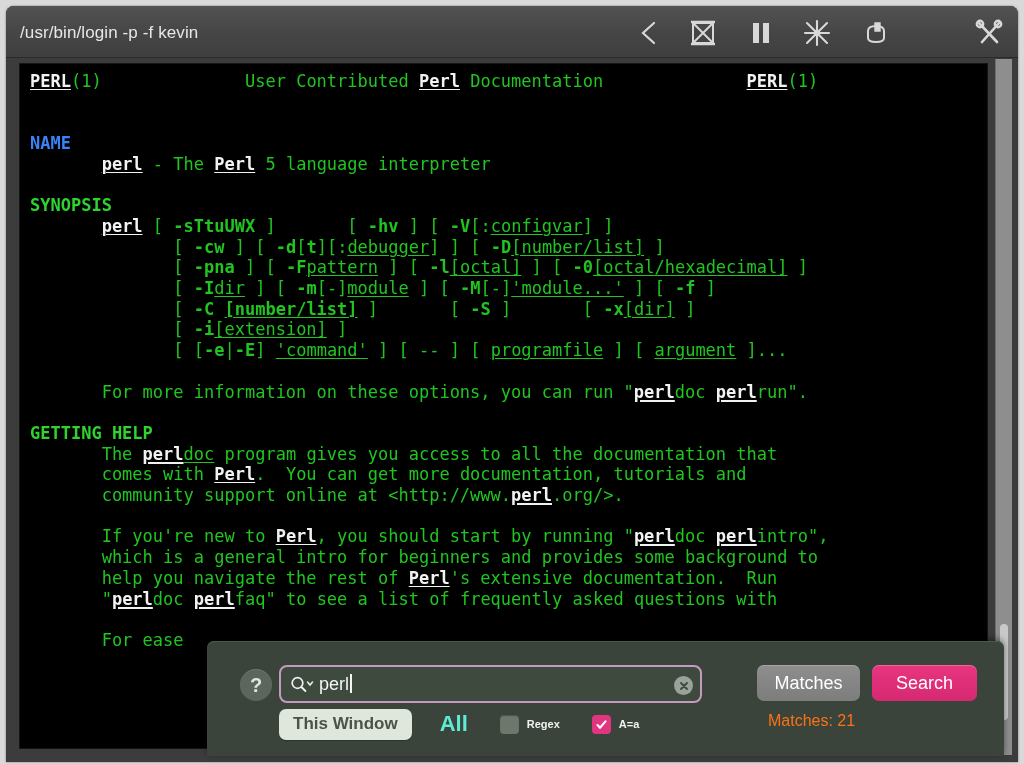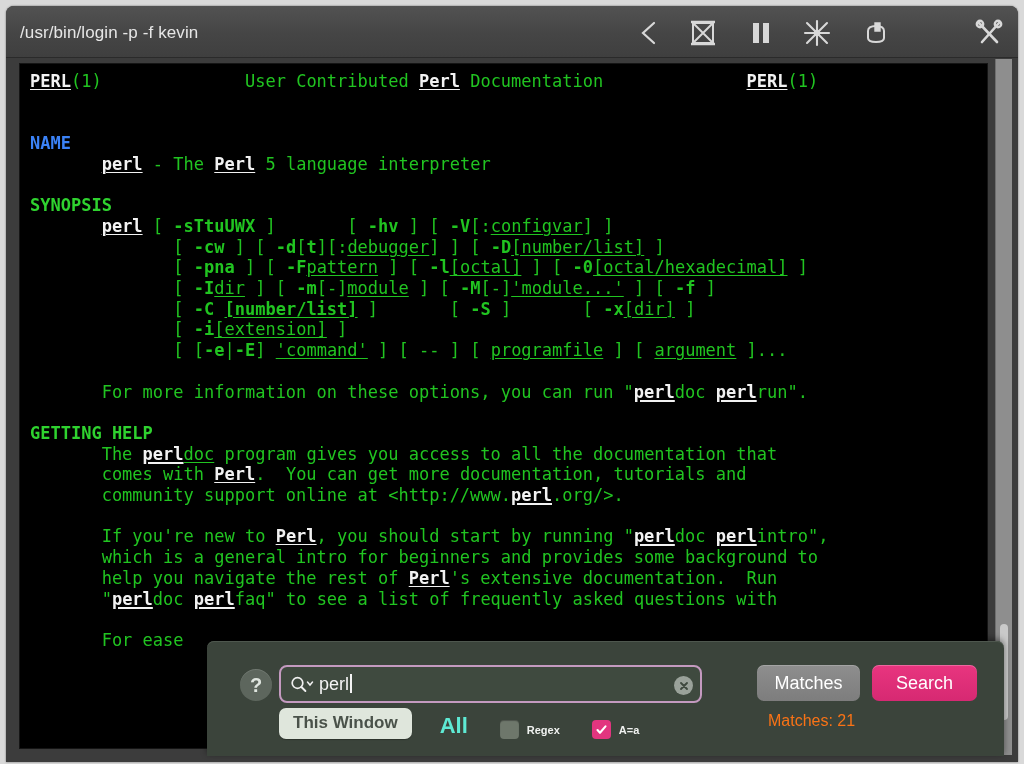--- a/index.html
+++ b/index.html
@@ -174,21 +174,21 @@
   }
   #search-btn {
     left: 665px; width: 105px;
     background: linear-gradient(#e8357f, #d62972);
     box-shadow: inset 0 1px 0 rgba(255,255,255,.25);
   }
   #scope-row {
     position: absolute;
     left: 72px; top: 68px;
     height: 30px;
-    display: flex; align-items: flex-end;
+    display: flex; align-items: center;
   }
   #scope-this {
     padding: 5px 14px 6px;
     border-radius: 7px;
     background: #dfe6dc;
     color: #4a524a;
     font-size: 17px;
     font-weight: bold;
     box-shadow: 0 1px 1px rgba(0,0,0,.25);
   }

